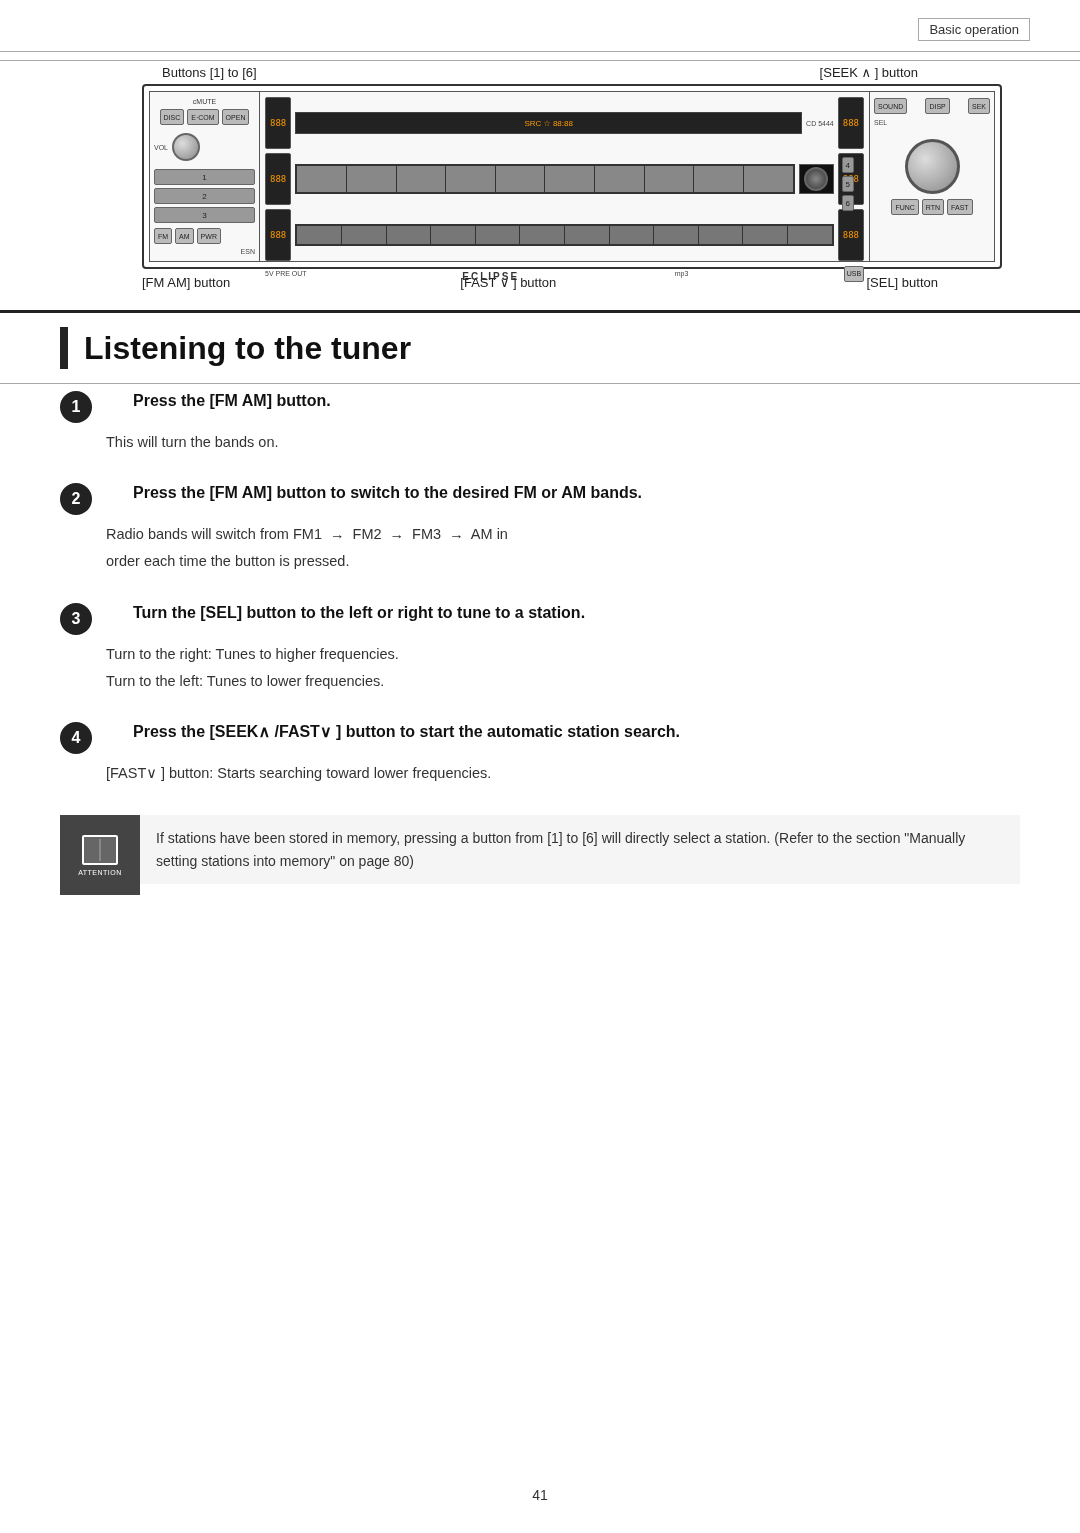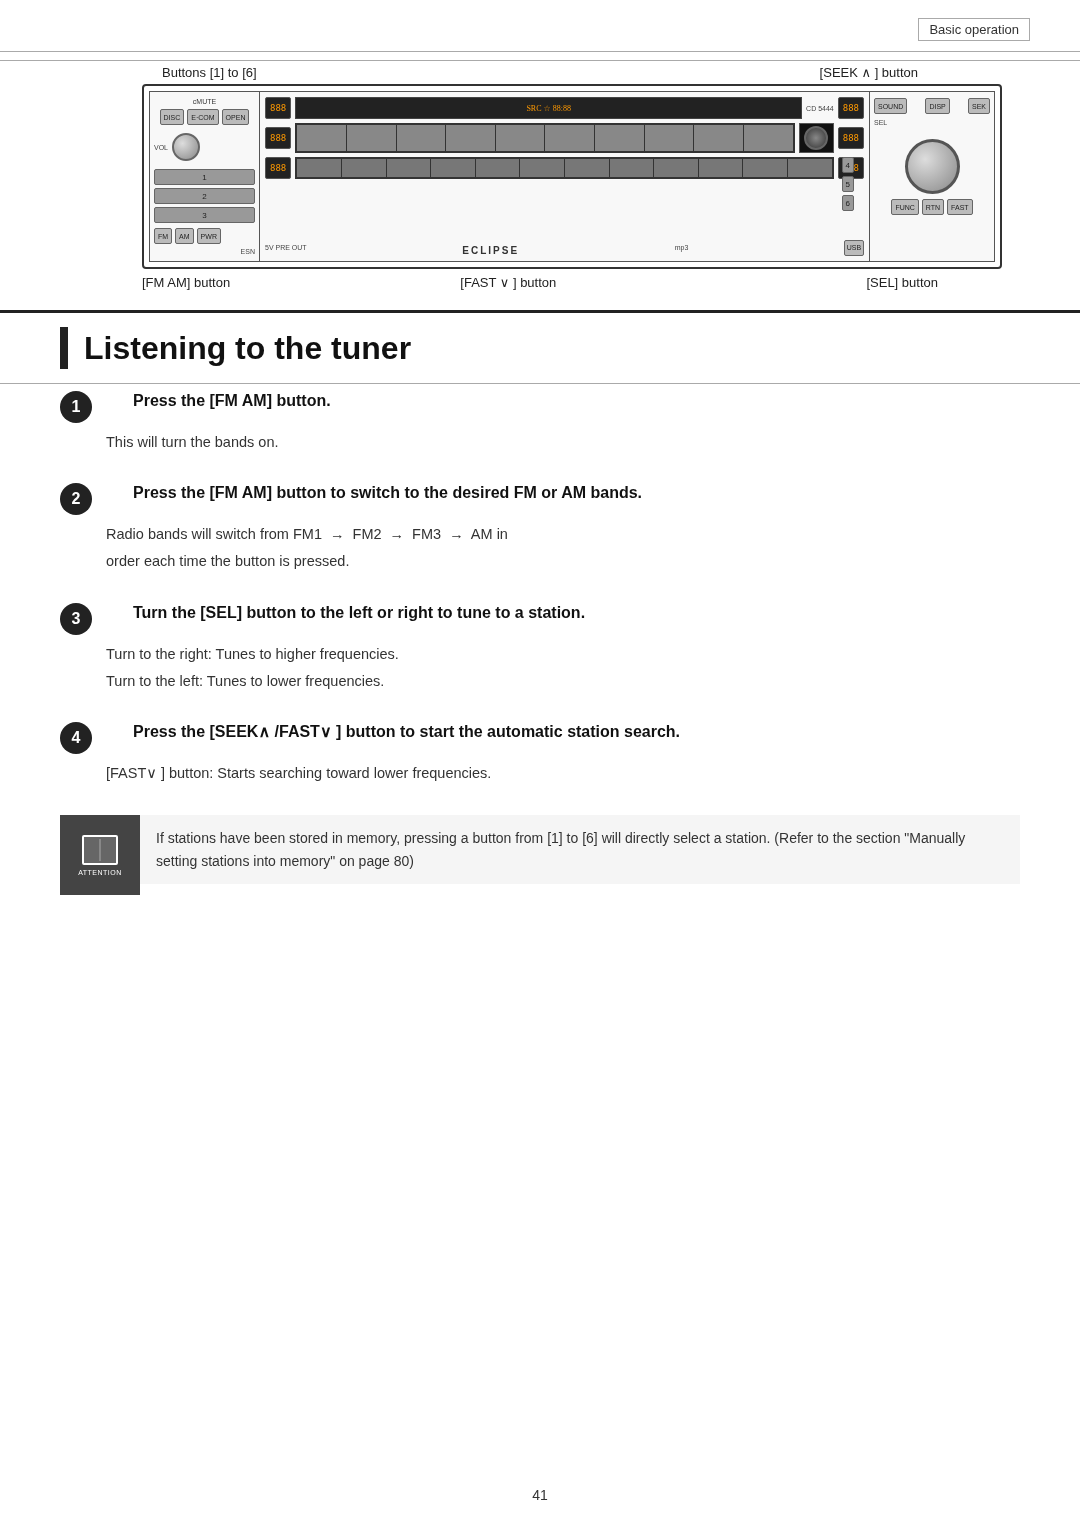--- a/index.html
+++ b/index.html
@@ -59,21 +59,21 @@
       border: 1px solid #555;
       background: #f8f8f8;
       display: flex;
     }
 
     .seg-display {
       background: #222;
       border: 1px solid #555;
       color: #f90;
       font-size: 9px;
-      padding: 5px 4px;
+      padding: 20px 4px;
       font-family: monospace;
       border-radius: 2px;
     }
 
     .knob-circle {
       width: 55px;
       height: 55px;
       border-radius: 50%;
       border: 3px solid #555;
       background: radial-gradient(circle at 35% 35%, #ddd, #888);
@@ -320,21 +320,21 @@
             <div class="dev-btn">PWR</div>
           </div>
           <div style="font-size:7px; color:#444; text-align:right;">ESN</div>
         </div>
 
         <div style="flex:1; padding:5px; display:flex; flex-direction:column; gap:4px;">
 
           <div style="display:flex; gap:4px; align-items:center;">
             <div class="seg-display">888</div>
             <div style="flex:1; background:#222; height:22px; display:flex; align-items:center; justify-content:center; border:1px solid #444;">
-              <span style="color:#f90; font-size:8px; font-family:Liberation Serif, serif;text-align:right;">SRC ☆ 88:88</span>
+              <span style="color:#f90; font-size:8px; font-family:Liberation Sans, sans-serif;text-align:right;">SRC ☆ 88:88</span>
             </div>
             <div style="font-size:7px; color:#444;">CD 5444</div>
             <div class="seg-display">888</div>
           </div>
 
           <div style="display:flex; gap:4px; align-items:center;">
             <div class="seg-display">888</div>
             <div style="flex:1; background:#333; height:30px; display:grid; grid-template-columns: repeat(10,1fr); gap:1px; padding:2px;">
               <div style="background:#888;"></div>
                 <div style="background:#888;"></div>

